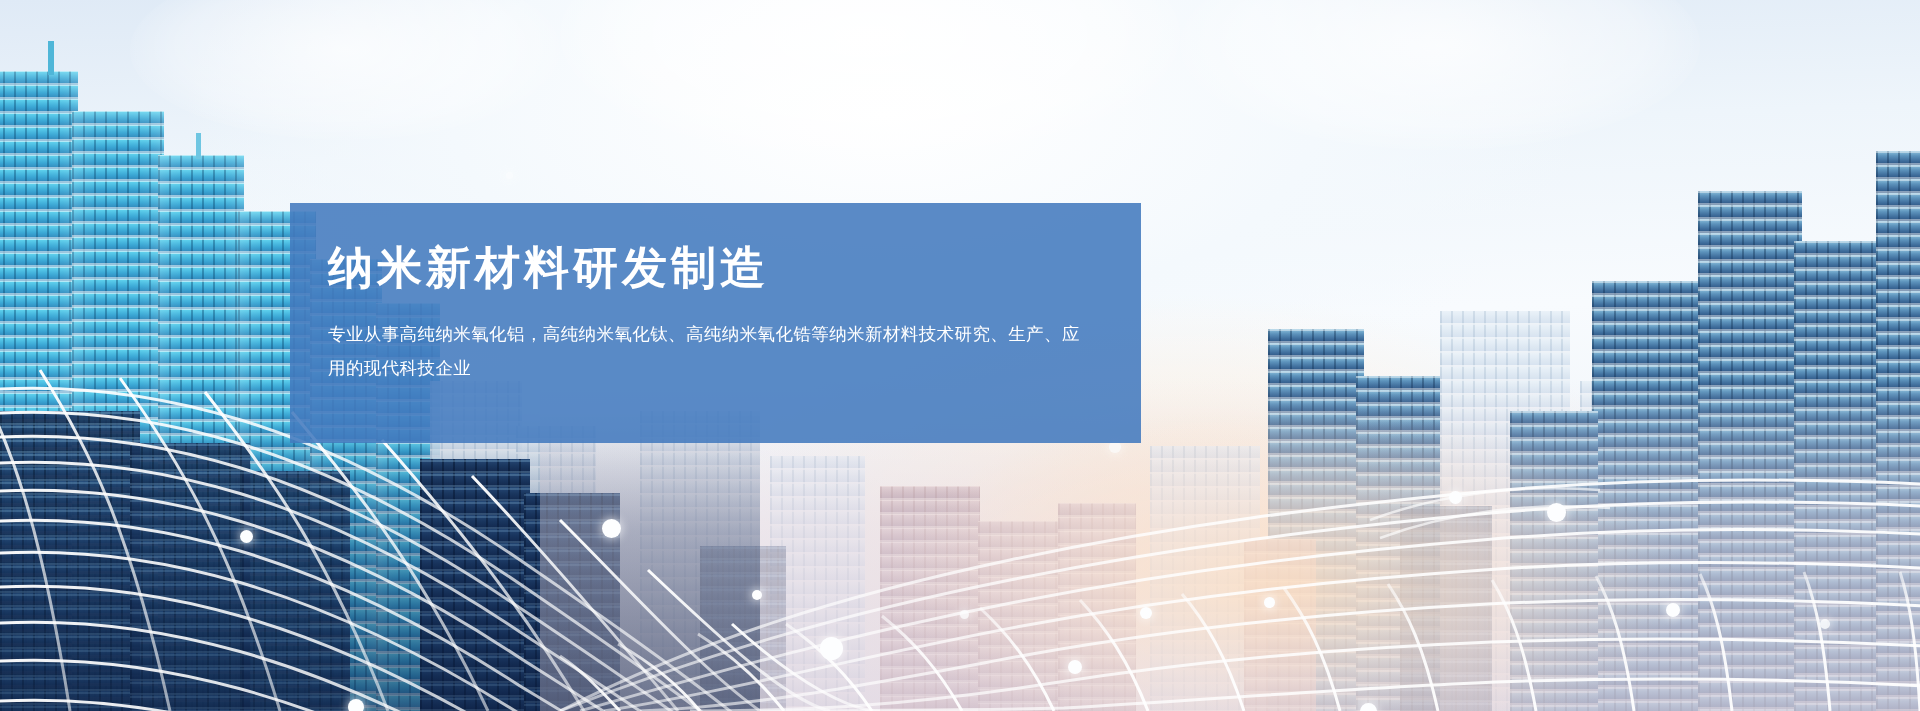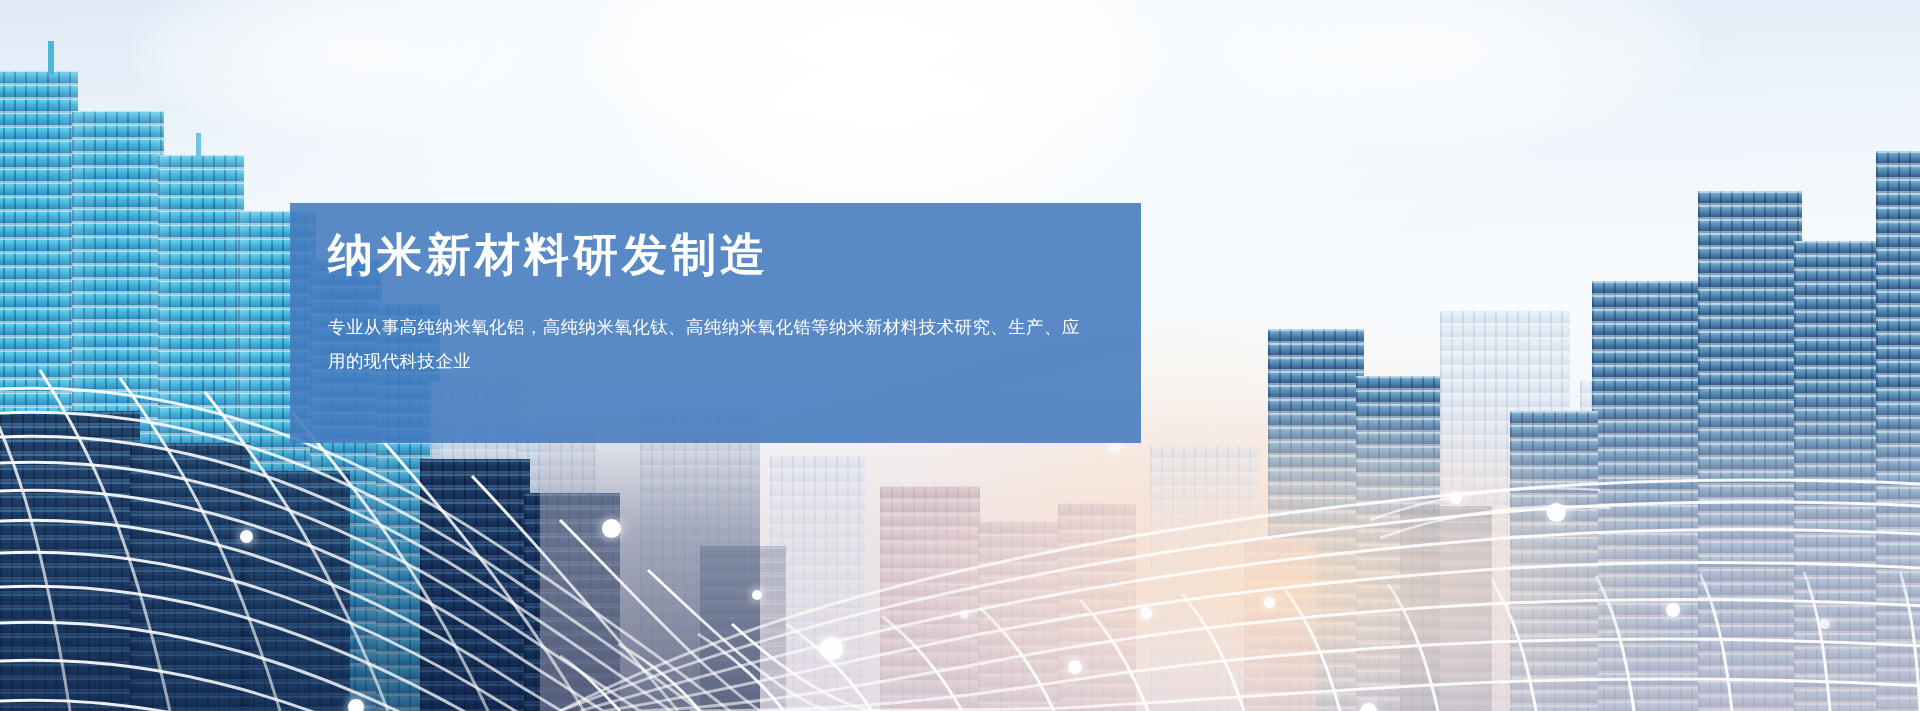--- a/index.html
+++ b/index.html
@@ -95,27 +95,27 @@
     box-shadow:0 0 9px 2px rgba(255,255,255,.55);
     pointer-events:none;
   }
 
   
   .panel {
     position:absolute; left:290px; top:203px; width:851px; height:240px;
     background:rgba(67,122,190,.88);
     z-index:8;
   }
-  .panel-inner { padding:27px 44px 0 38px; }
+  .panel-inner { padding:40px 44px 0 38px; }
   .title {
     color:#ffffff; font-size:45px; font-weight:bold;
     letter-spacing:4px; line-height:1.1; white-space:nowrap;
   }
   .subtitle {
-    margin-top:30px; color:#ffffff; font-size:17.5px;
+    margin-top:24px; color:#ffffff; font-size:17.5px;
     line-height:34px; letter-spacing:.4px; max-width:790px;
   }
 </style>
 </head>
 <body>
 
 <div class="banner">
 
   <div class="sky"></div>
   <div class="cloud" style="left:560px;top:-90px;width:620px;height:250px;"></div>

